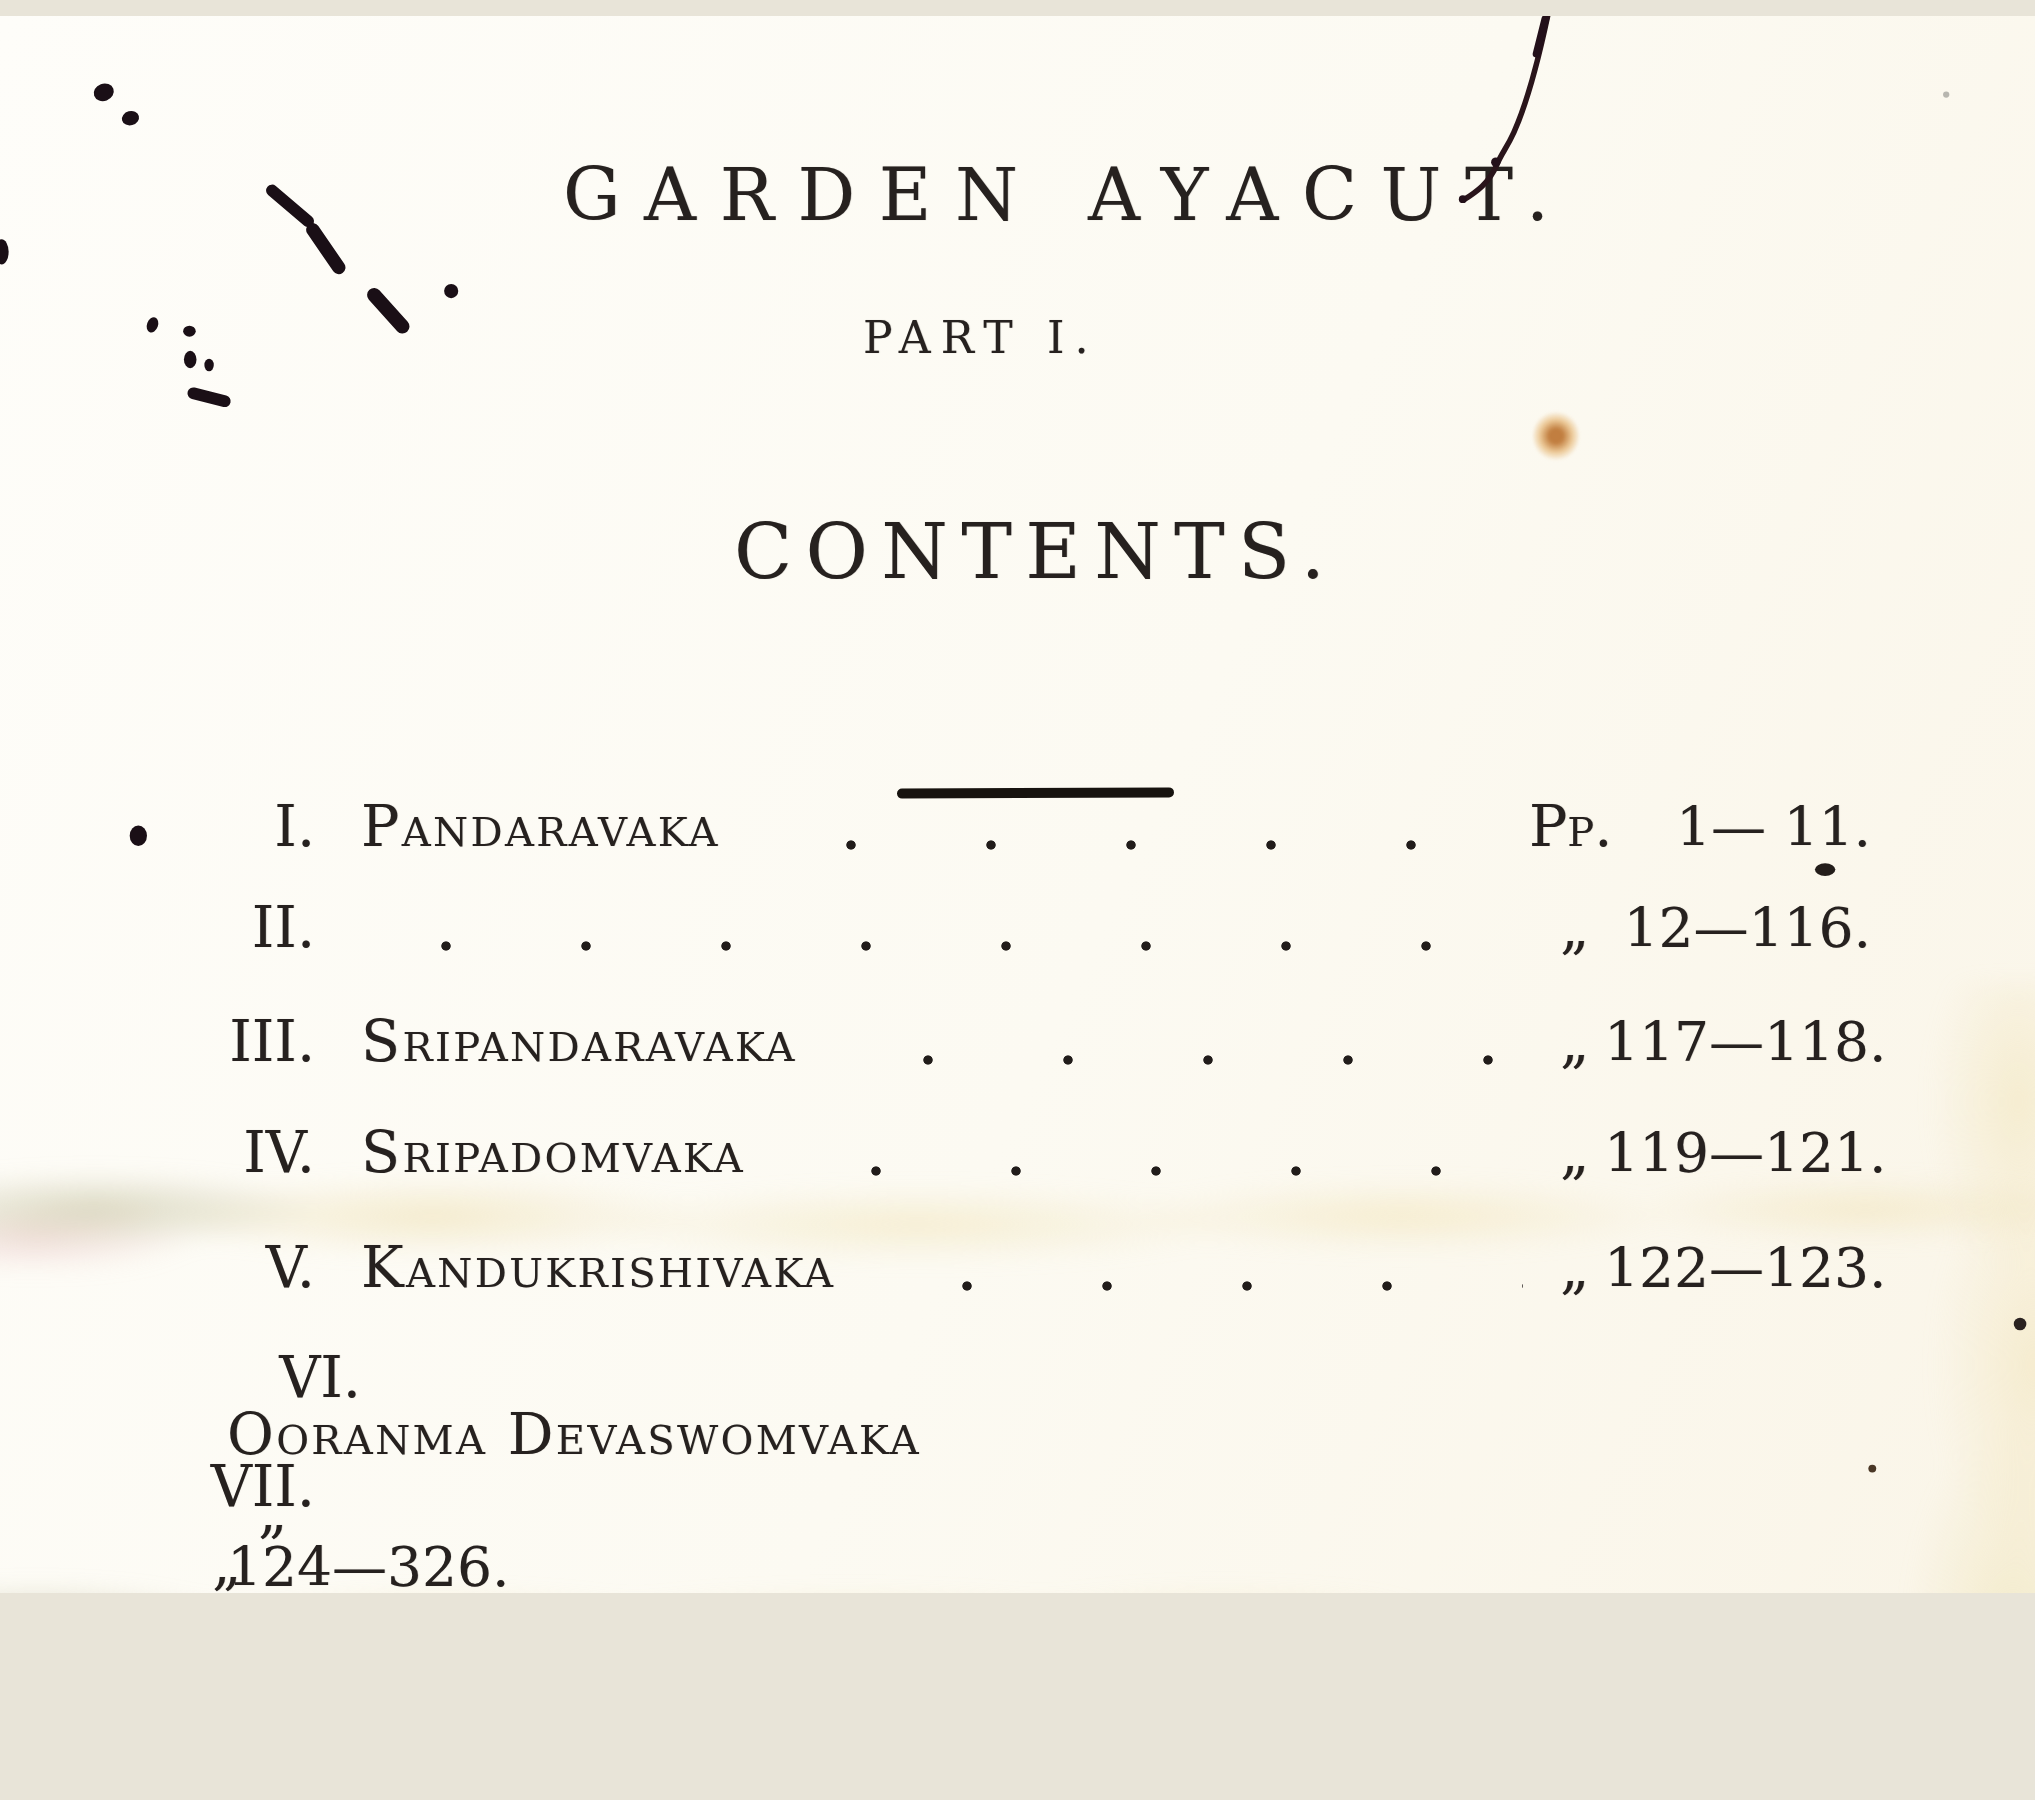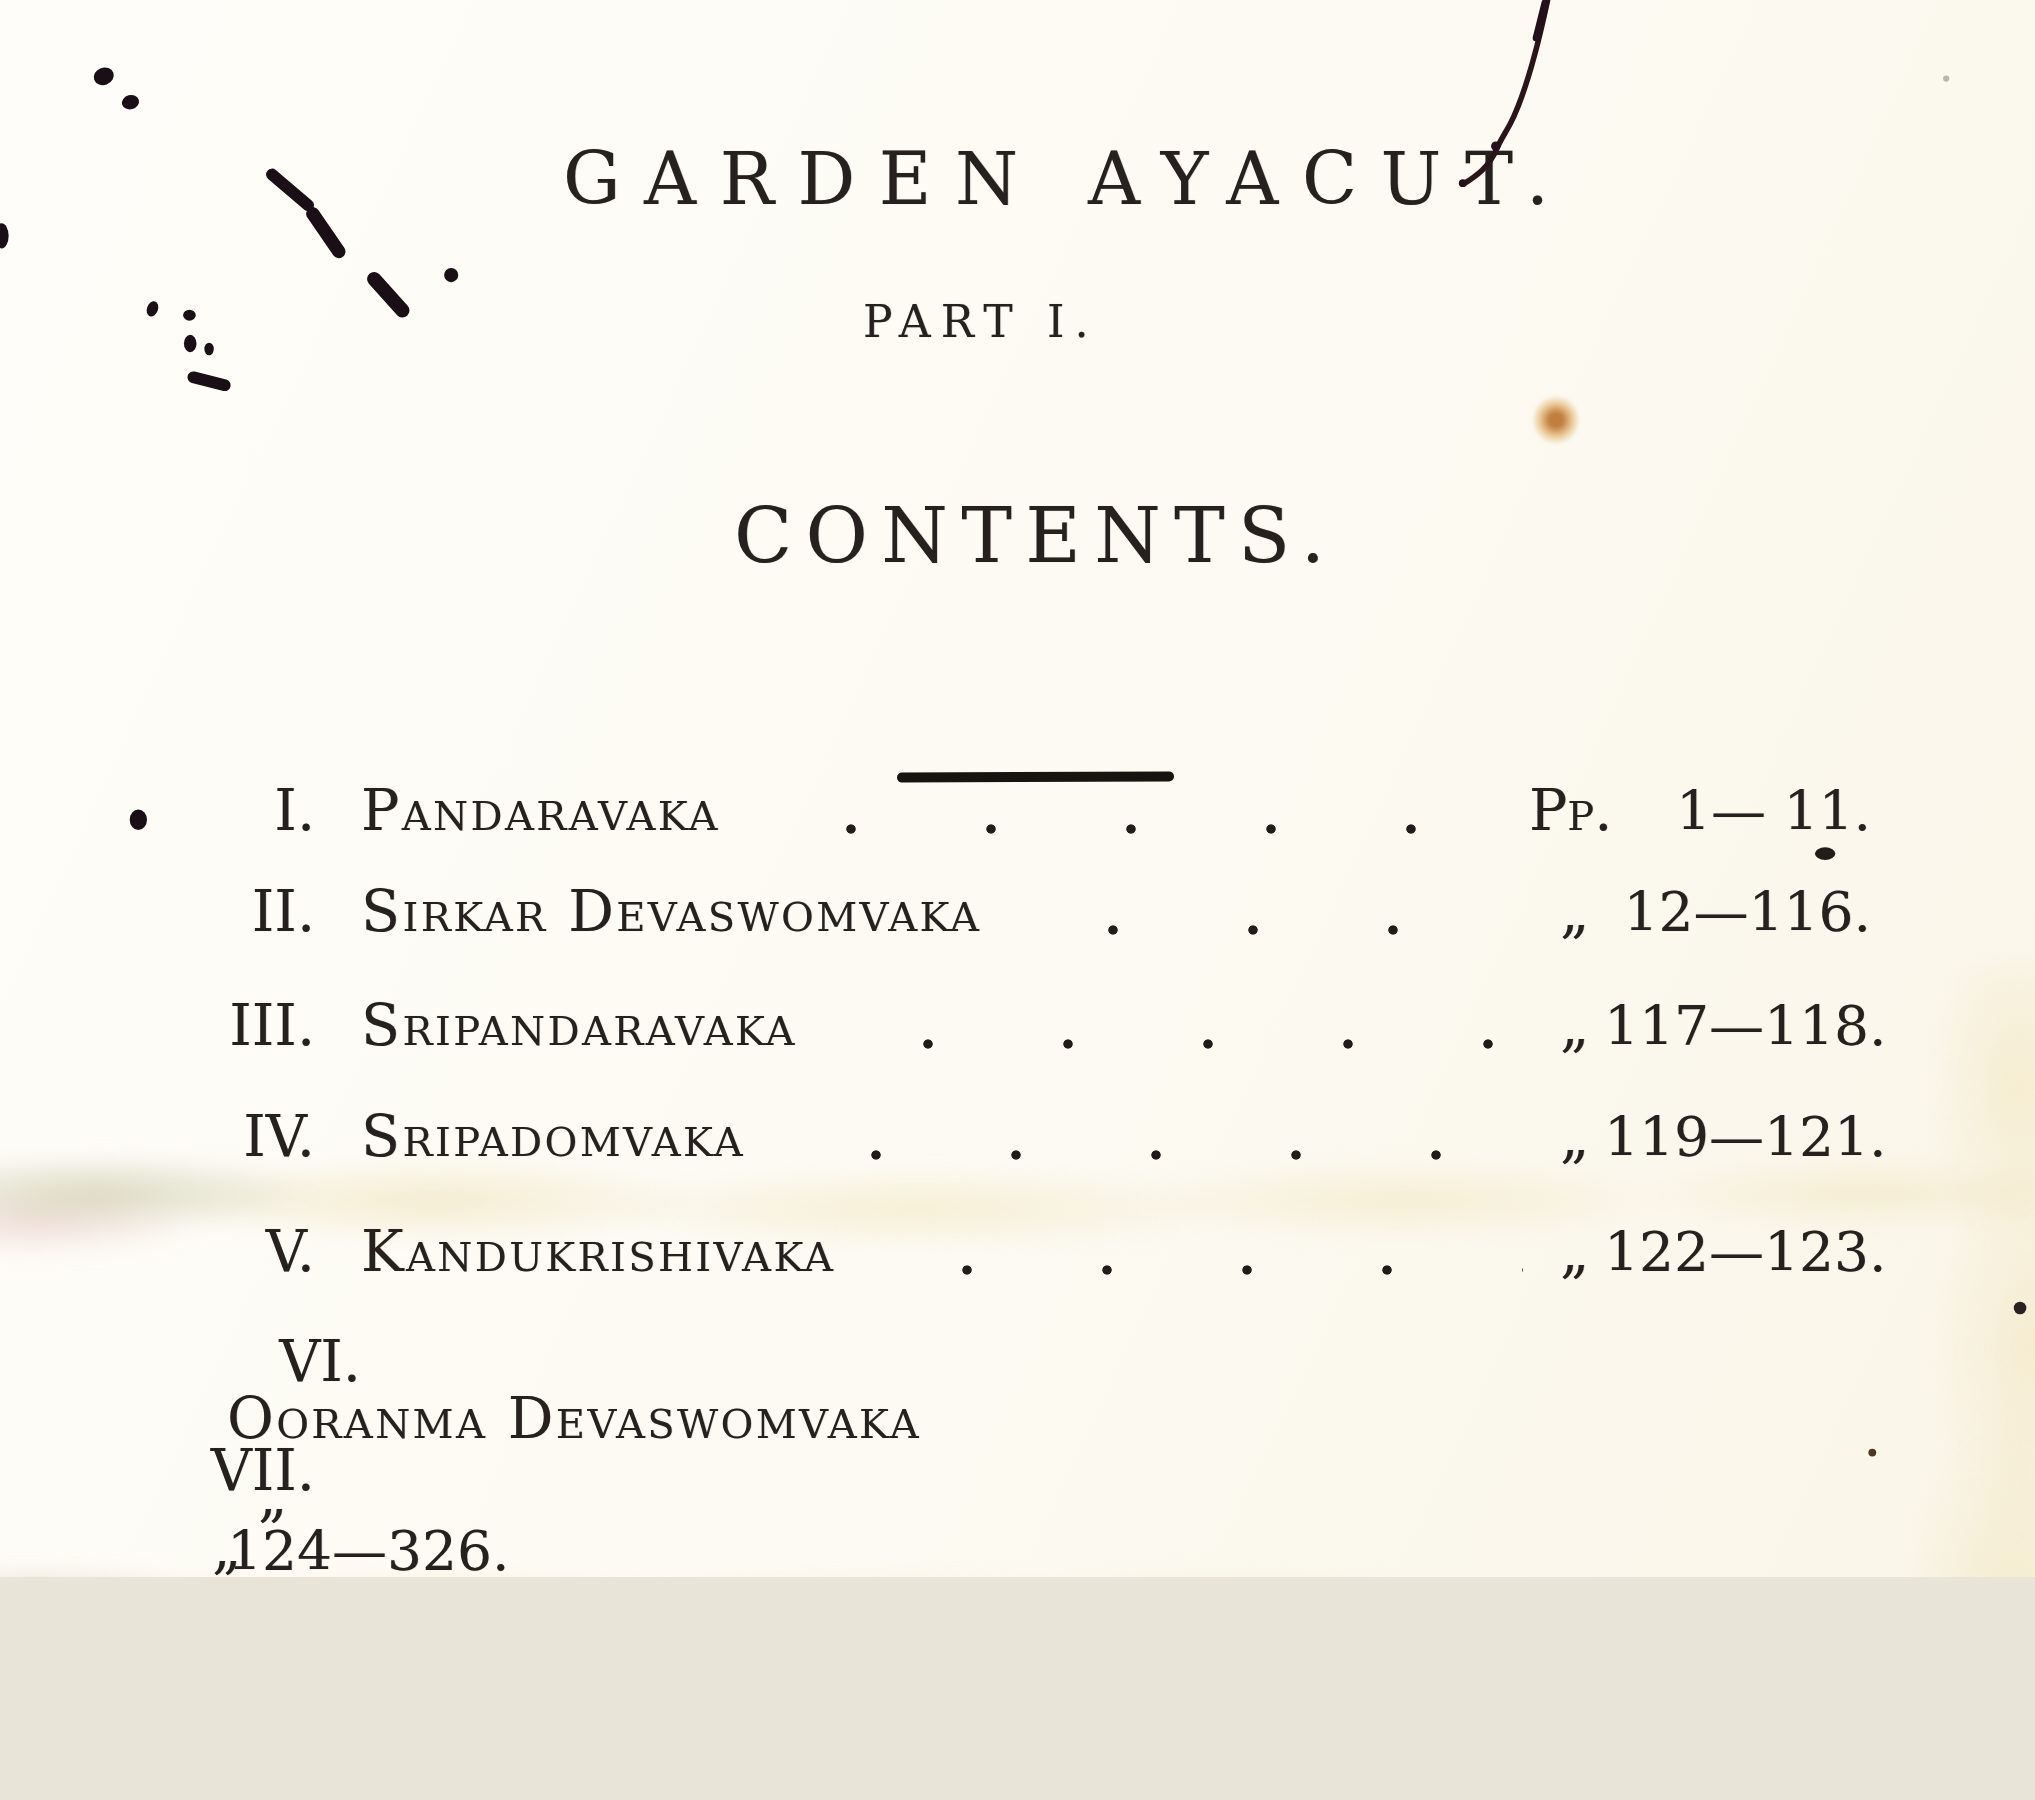--- a/index.html
+++ b/index.html
@@ -3,20 +3,21 @@
 <meta charset="utf-8">
 <style>
   html,body{margin:0;padding:0;background:#e8e4d8;}
   .page{
     position:relative;
     width:2035px;height:1577px;
     overflow:hidden;
     background:linear-gradient(115deg,#fefdf9 0%,#fcfaf2 55%,#faf5e8 100%);
     font-family:"DejaVu Serif","Liberation Serif",serif;
     color:#26211f;
+    margin-top:16px;
   }
   .stain{position:absolute;pointer-events:none;filter:blur(10.2px);}
   #stain-band-mid{left:-31px;top:1120px;width:2107px;height:134px;background:
     radial-gradient(330px 55px at 6% 55%, rgba(185,180,140,.50), transparent 70%),
     radial-gradient(236px 47px at 3% 78%, rgba(225,175,175,.35), transparent 70%),
     radial-gradient(393px 59px at 22% 60%, rgba(233,213,152,.42), transparent 70%),
     radial-gradient(472px 55px at 45% 66%, rgba(236,219,160,.38), transparent 70%),
     radial-gradient(393px 51px at 68% 60%, rgba(238,220,162,.40), transparent 70%),
     radial-gradient(330px 47px at 90% 55%, rgba(236,218,160,.38), transparent 70%);}
   #stain-band-low{left:-31px;top:1537px;width:1690px;height:126px;background:
@@ -83,21 +84,20 @@
   <div id="toc">
       <div class="toc-row" style="top: 782px;">
         <span class="numeral">I.</span>
         <span class="entry">Pandaravaka</span>
         <span class="leader"></span>
         <span class="plabel">Pp.</span>
         <span class="range">1— 11.</span>
       </div>
       <div class="toc-row" style="top: 883px;">
         <span class="numeral">II.</span>
-        <span class="entry">Sirkar Devaswomvaka</span>
         <span class="leader"></span>
         <span class="plabel ditto">„</span>
         <span class="range">12—116.</span>
       </div>
       <div class="toc-row" style="top: 997px;">
         <span class="numeral">III.</span>
         <span class="entry">Sripandaravaka</span>
         <span class="leader"></span>
         <span class="plabel ditto">„</span>
         <span class="range">117—118.</span>

